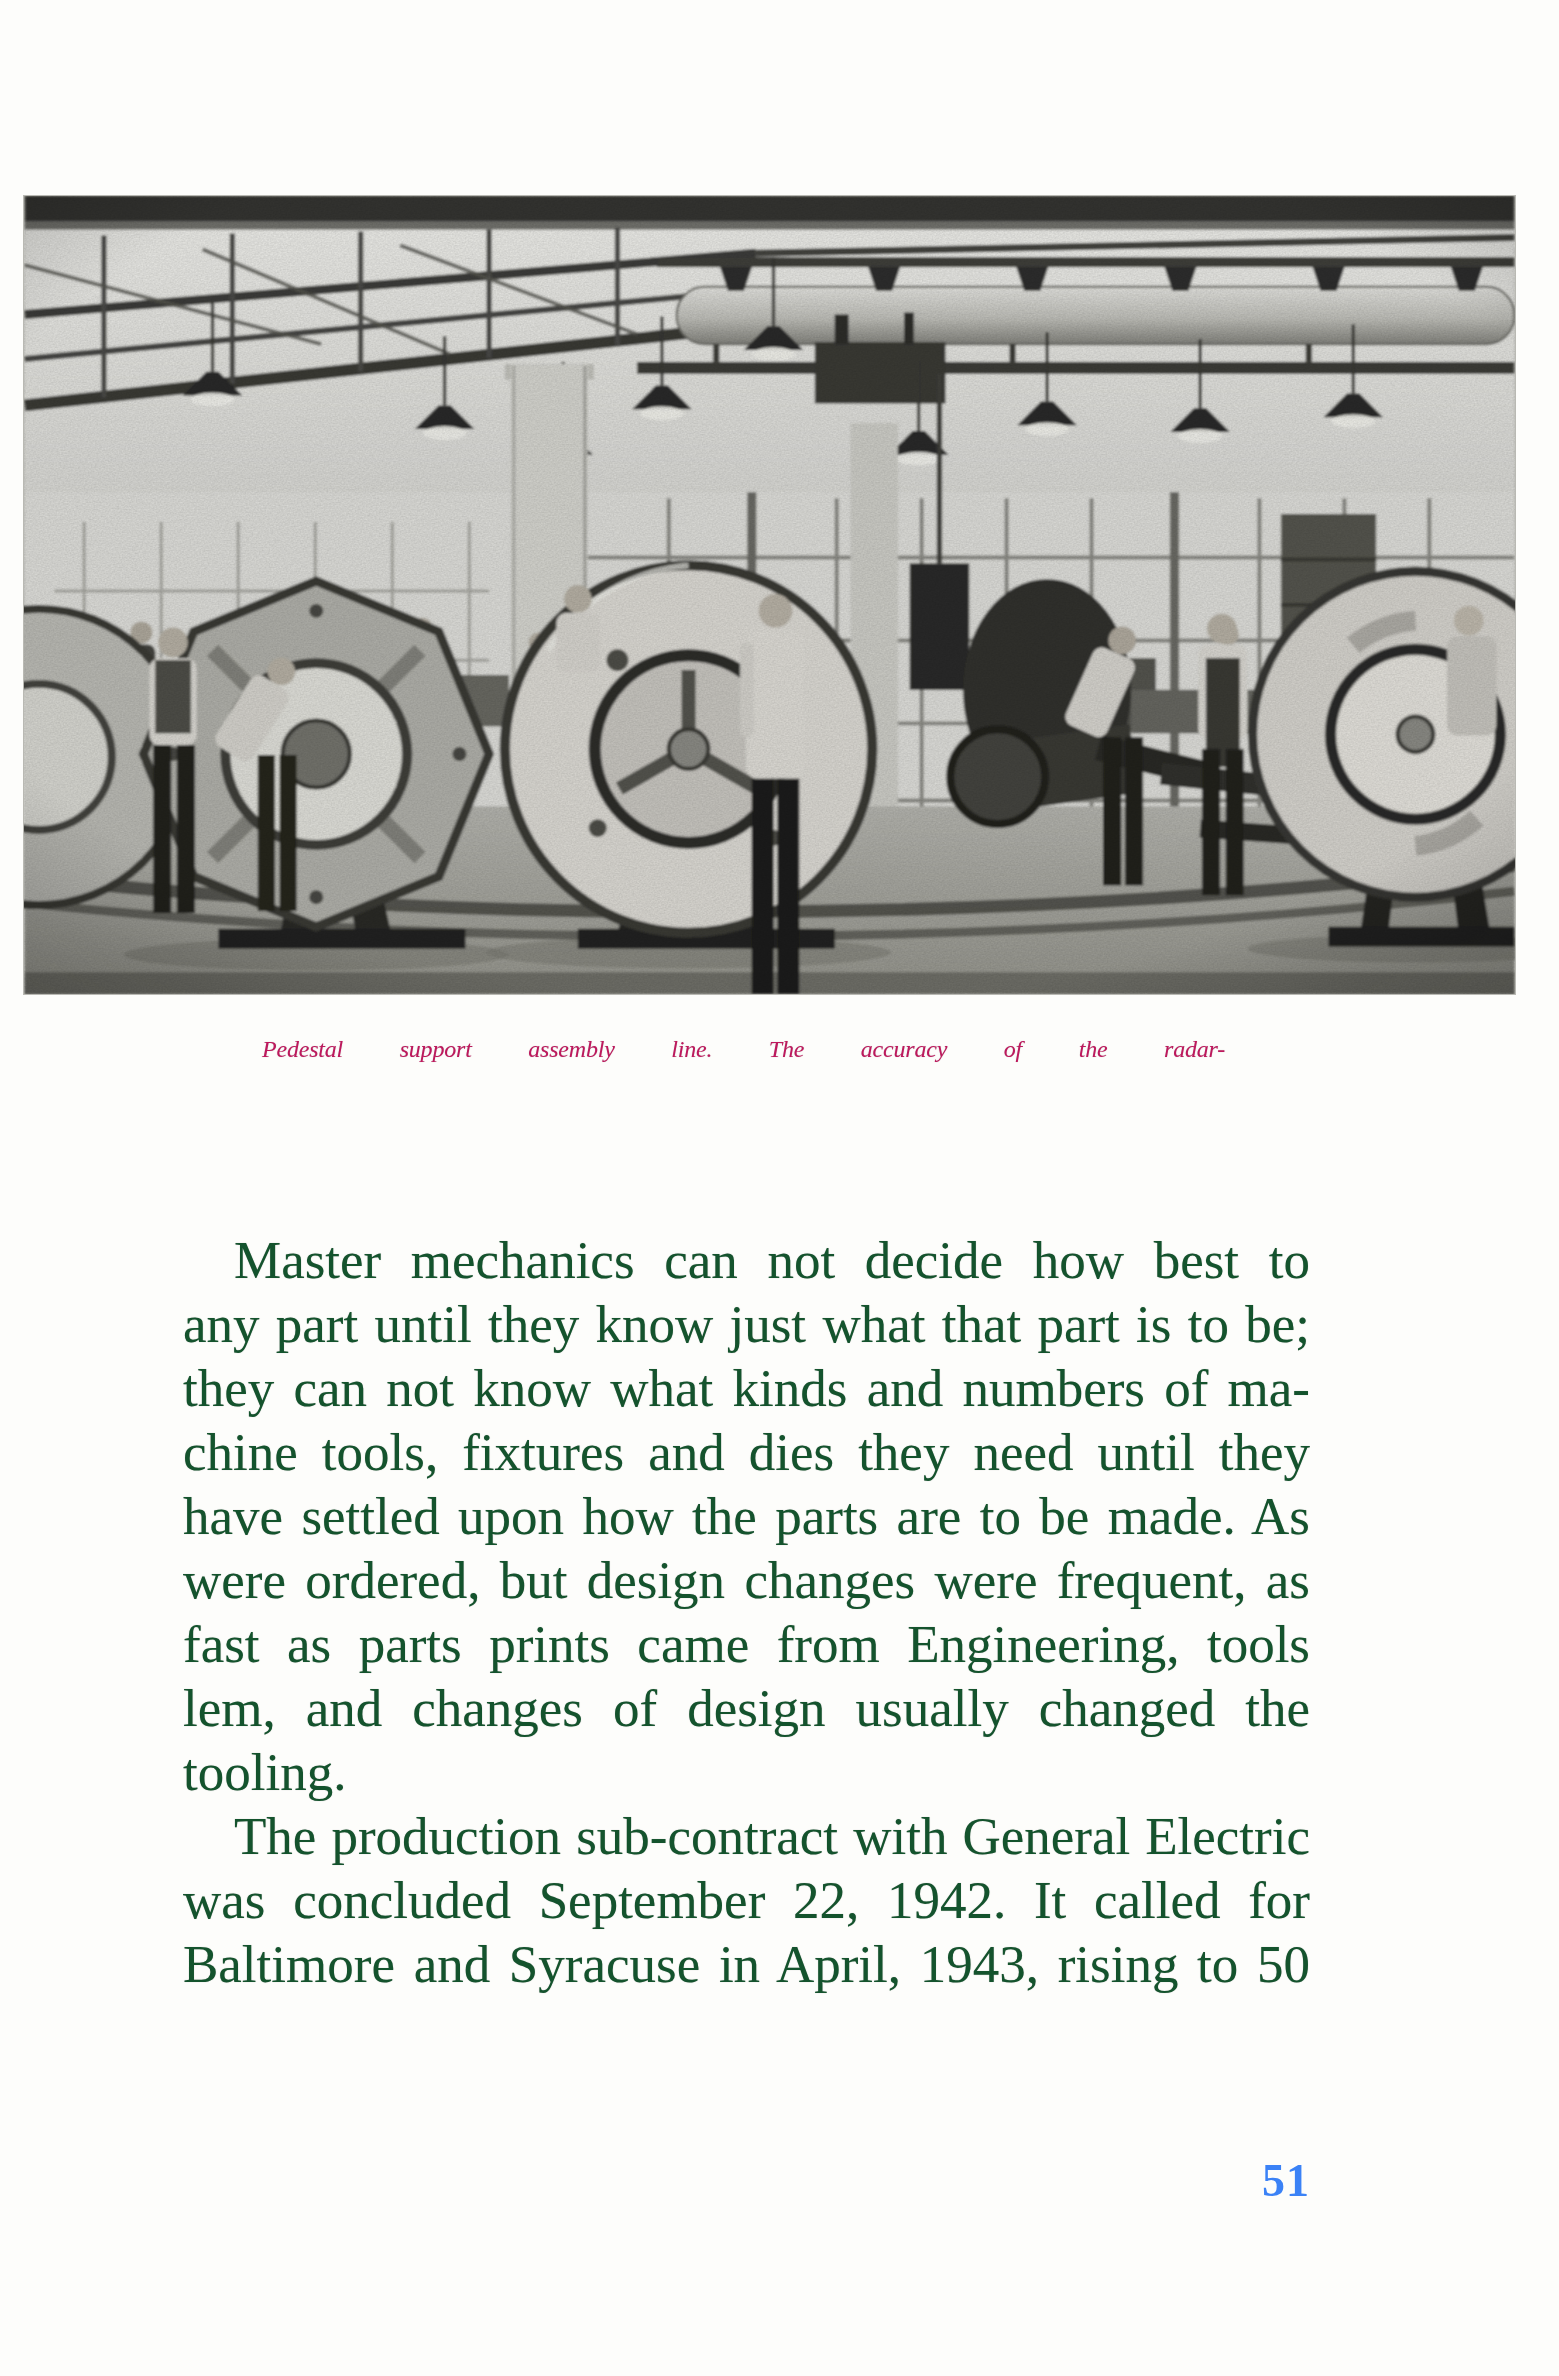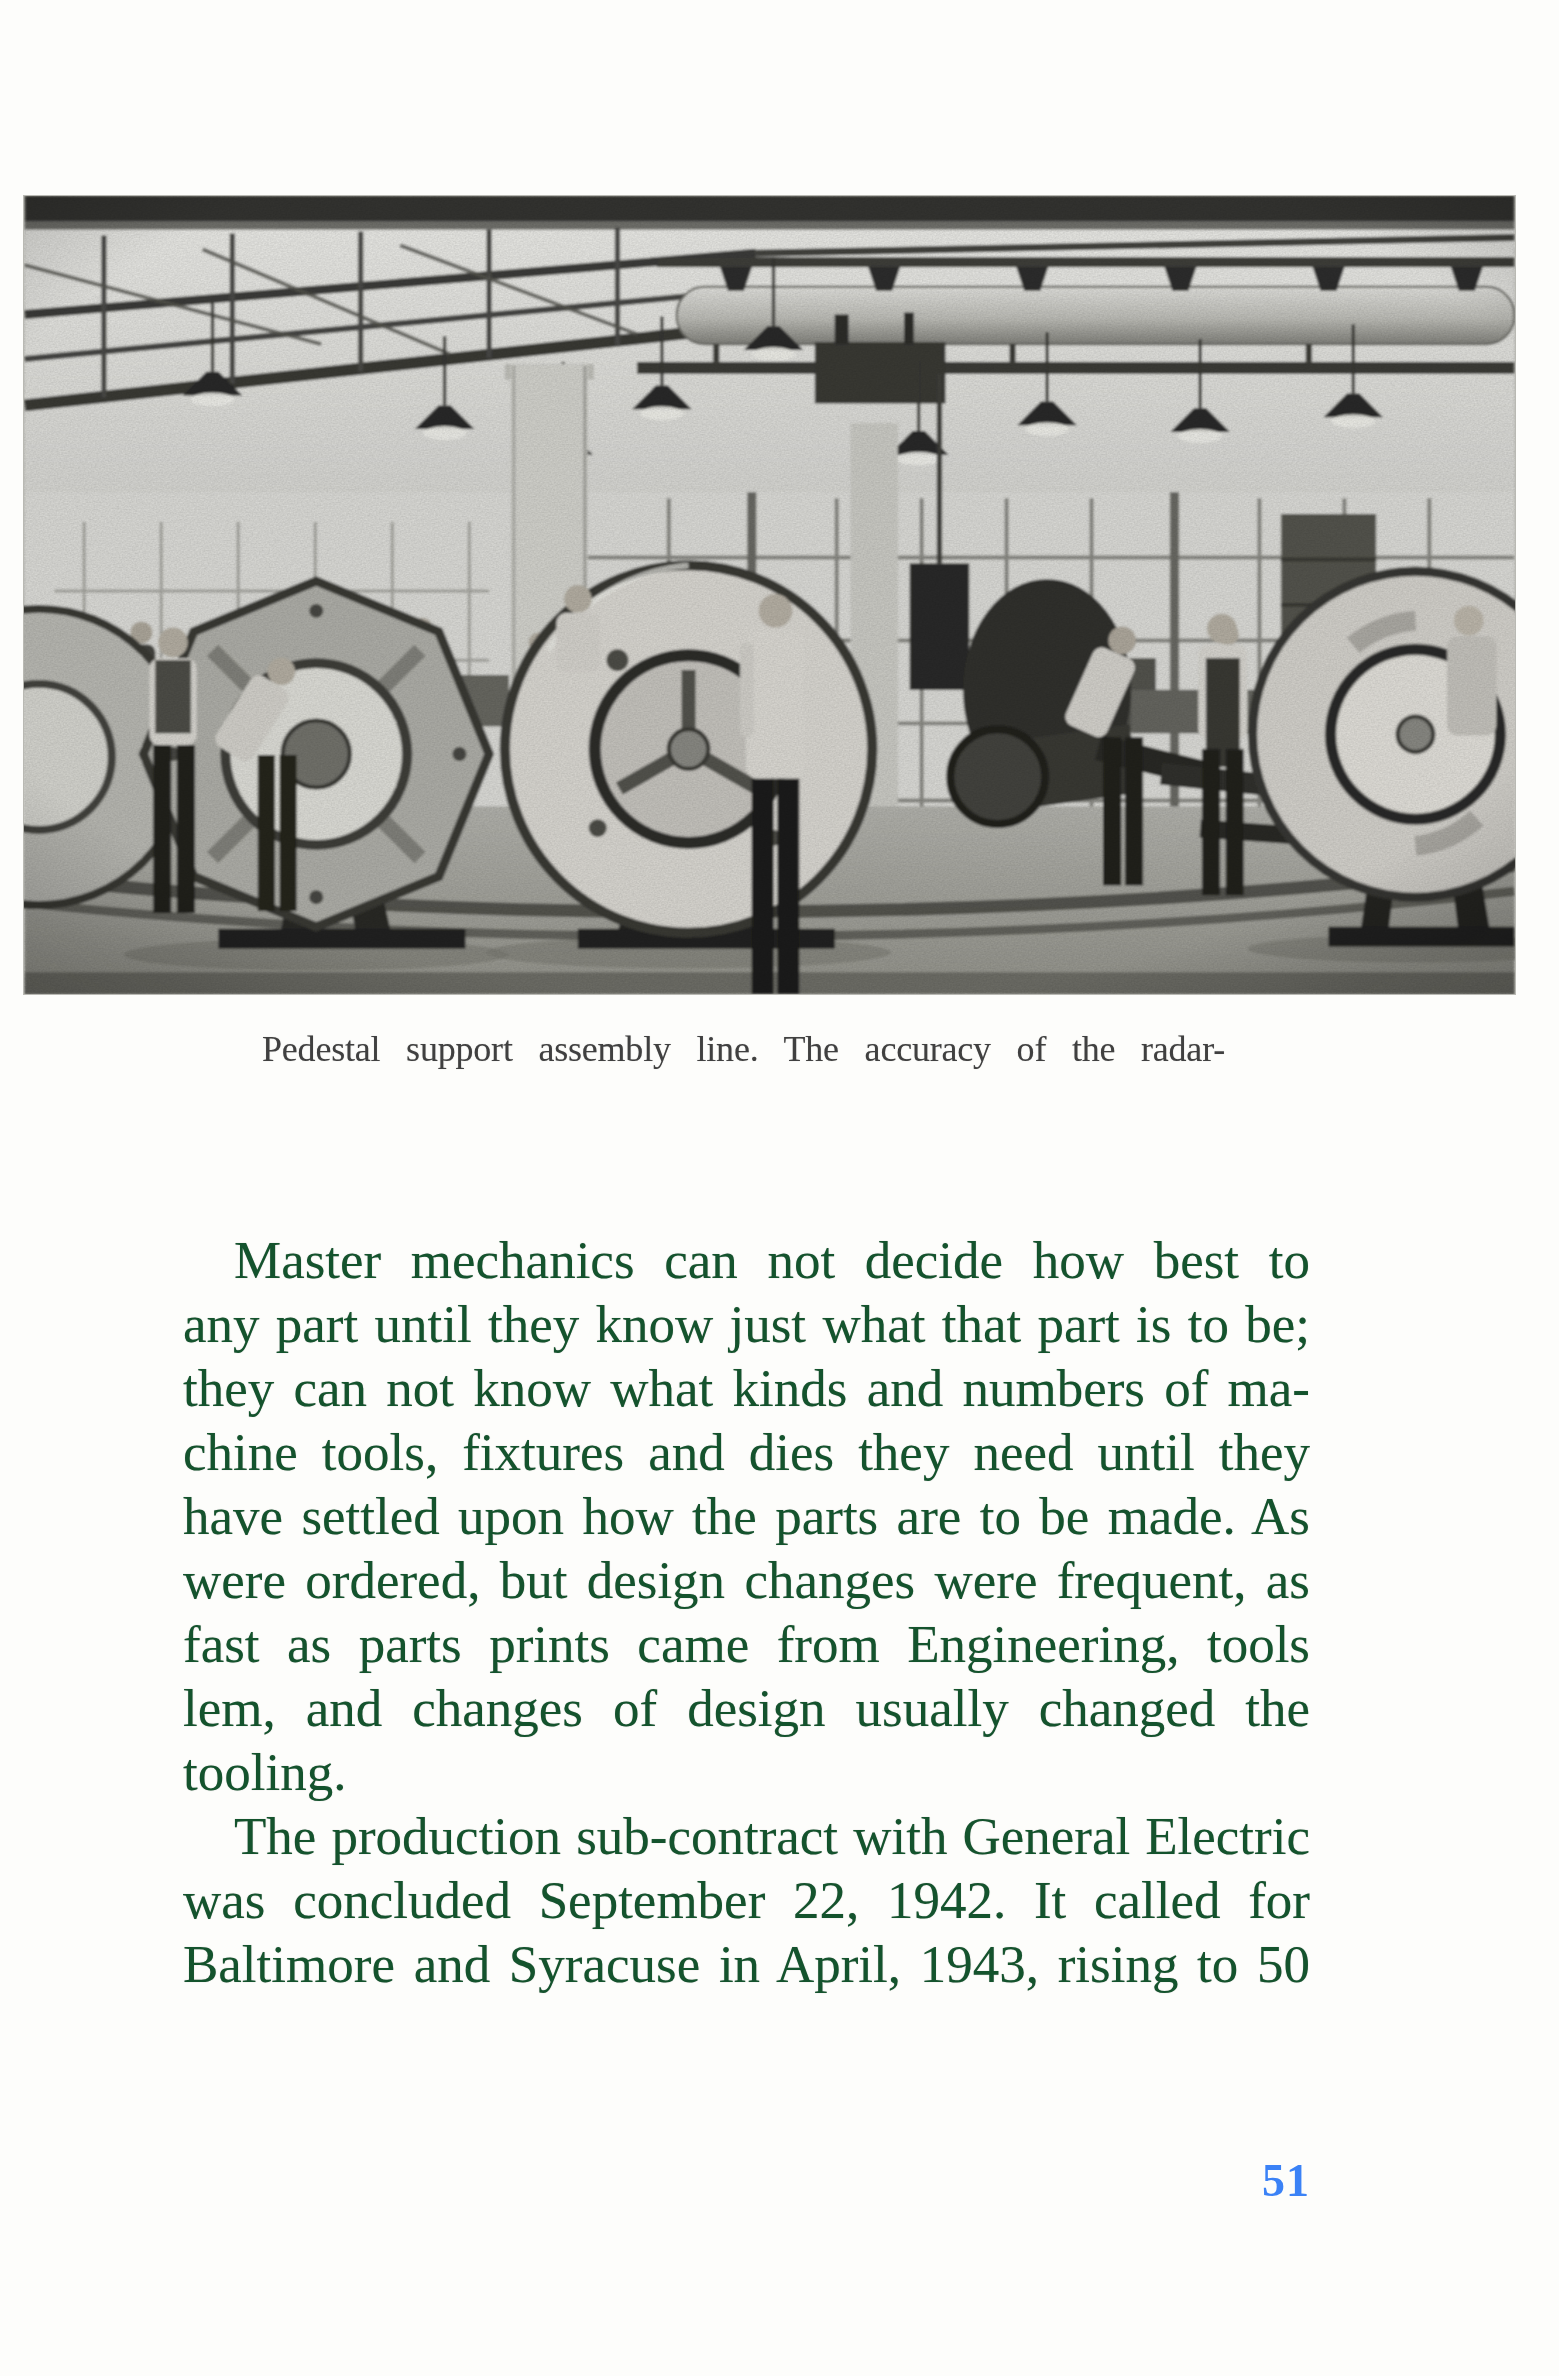--- a/index.html
+++ b/index.html
@@ -17,23 +17,23 @@
   figure.photo{
     position:absolute;left:24px;top:196px;width:1491px;height:798px;
     margin:0;padding:0;background:#c9c9c3;overflow:hidden;
     box-shadow:0 0 0 1px #b9b9b3;
   }
   figure.photo svg{display:block;width:100%;height:100%;}
 
   
   .caption{
     position:absolute;left:262px;top:1026px;width:963px;
-    font-size:36px;line-height:46px;
+    font-style:italic;font-size:24px;line-height:46px;
     letter-spacing:-0.2px;
-    color:#404040;
+    color:#be185d;
     text-shadow:0 0 1px rgba(30,30,28,.25);
   }
   .cap-line{text-align:justify;text-align-last:justify;}
 
   
   .body-text{
     position:absolute;left:183px;top:1228px;width:1127px;
     font-size:53px;line-height:64px;
     color:#14532d;
     text-shadow:0 0 1px rgba(25,25,23,.3);

